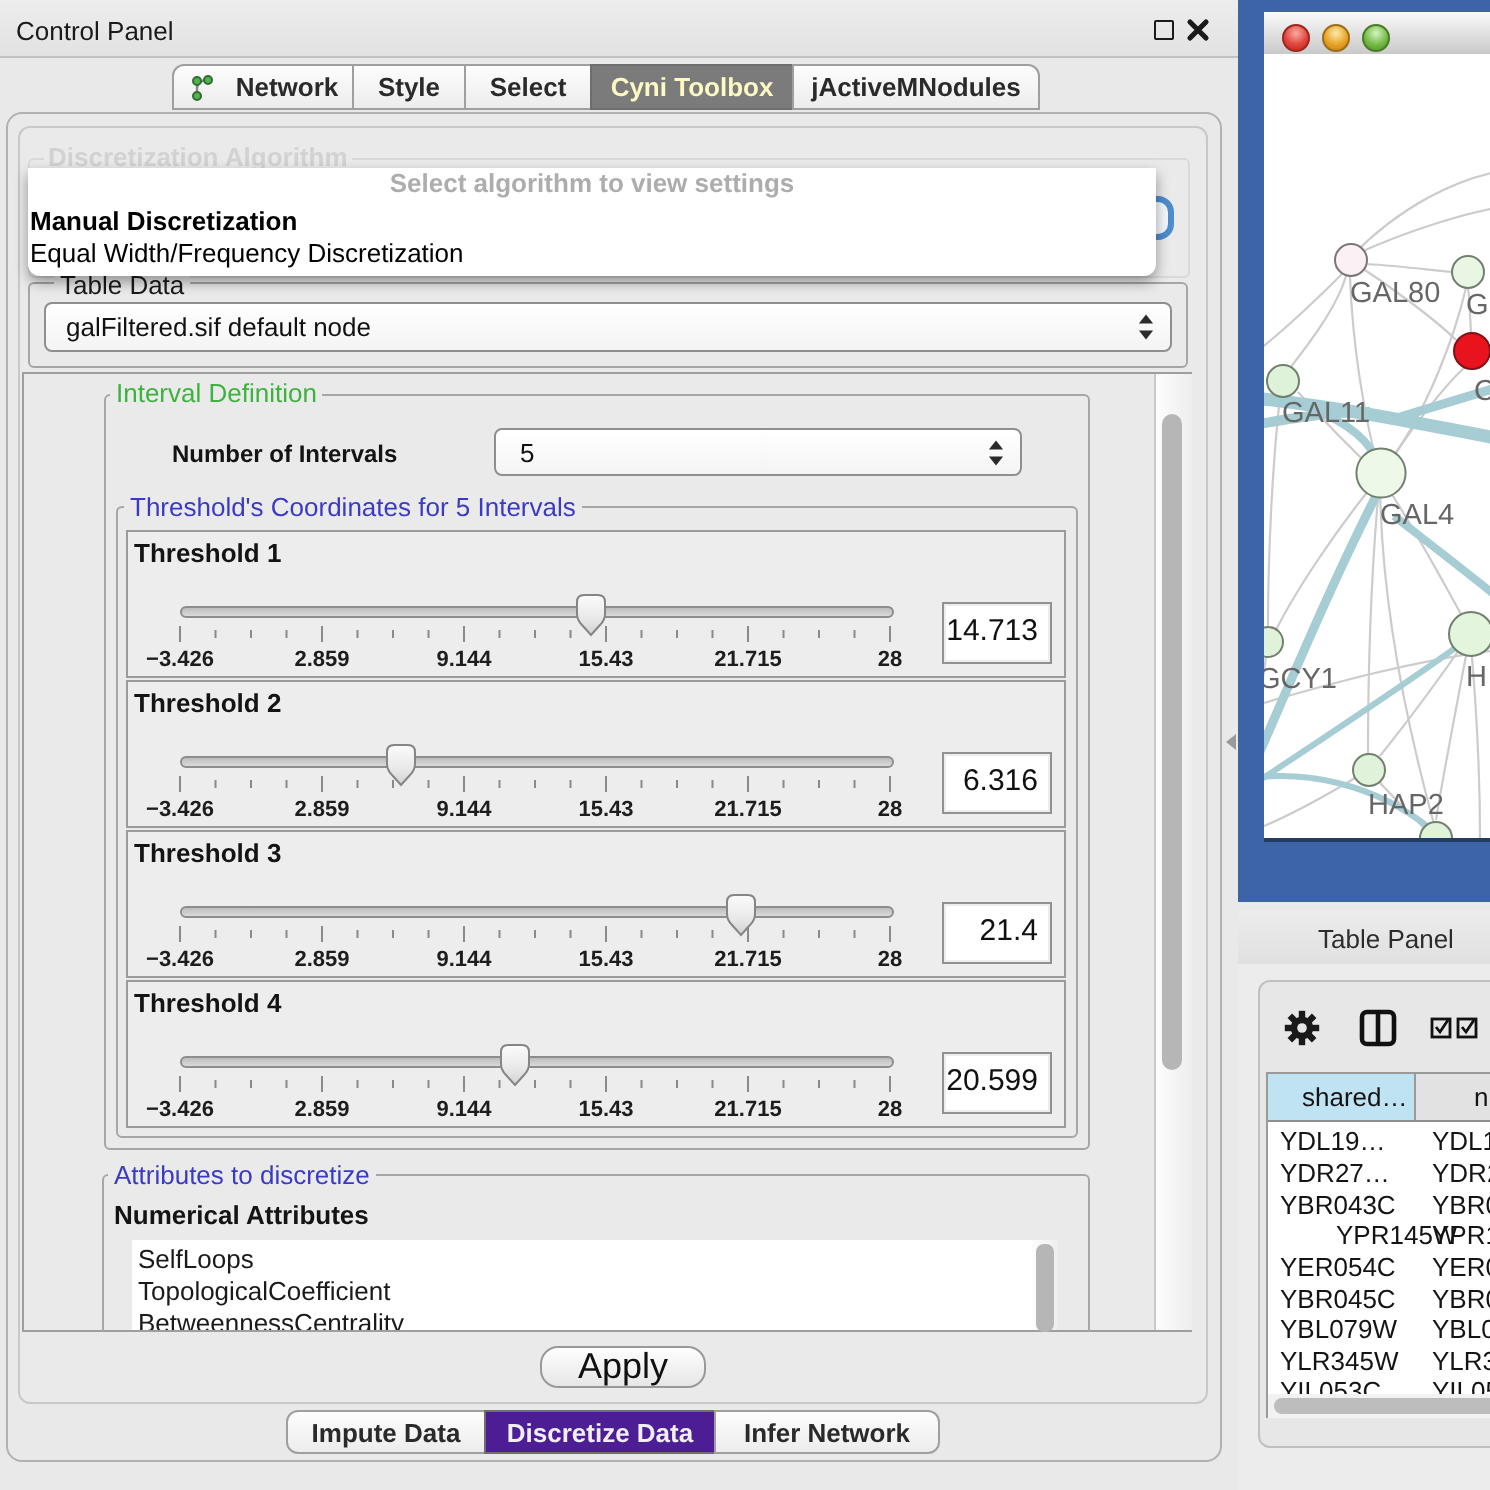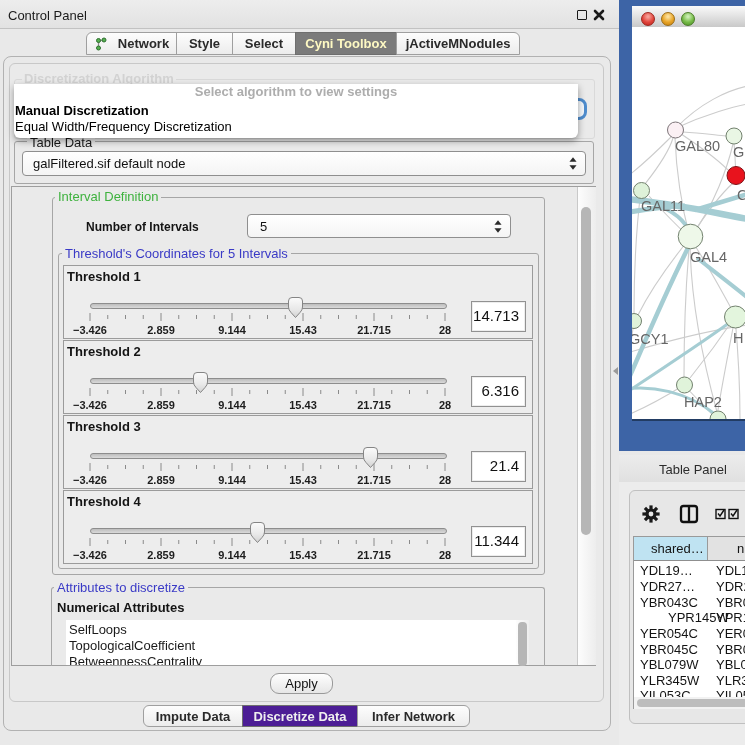--- a/index.html
+++ b/index.html
@@ -163,33 +163,33 @@
     </svg>
 <div class="ticklbl" style="left:65px;top:549px;">−3.426</div>
 <div class="ticklbl" style="left:136px;top:549px;">2.859</div>
 <div class="ticklbl" style="left:207px;top:549px;">9.144</div>
 <div class="ticklbl" style="left:278px;top:549px;">15.43</div>
 <div class="ticklbl" style="left:349px;top:549px;">21.715</div>
 <div class="ticklbl" style="left:420px;top:549px;">28</div>
 <svg class="abs" style="left:248.5px;top:521px;" width="17" height="23" viewBox="0 0 17 23">
  <path d="M1.5,5 Q1.5,1.5 5,1.5 L12,1.5 Q15.5,1.5 15.5,5 L15.5,11 Q15.5,14 13,16.5 L8.5,21.5 L4,16.5 Q1.5,14 1.5,11 Z" fill="url(#thg)" stroke="#858585"></path>
 </svg>
-<div class="vbox" style="top:526px;">11.344</div>
+<div class="vbox" style="top:526px;">20.599</div>
 
 <div class="gbox" style="left:51px;top:587px;width:492px;height:78px;border-bottom:none;border-radius:3px 3px 0 0;"></div>
 <div class="grouplbl" style="left:54px;top:581px;color:#3a3ac6;">Attributes to discretize</div>
 <div class="abs" style="left:57px;top:600px;font-size:13px;font-weight:700;color:#141414;">Numerical Attributes</div>
 <div class="abs" style="left:66px;top:620px;width:450px;height:45px;background:#fff;"></div>
 <div class="abs" style="left:516px;top:620px;width:13px;height:45px;background:linear-gradient(90deg,#fdfdfd,#eee);"></div>
 <div class="abs" style="left:518px;top:622px;width:9px;height:44px;background:#b6b6b6;border-radius:4px;"></div>
 <div class="abs" style="left:69px;top:622px;font-size:13px;color:#1a1a1a;">SelfLoops</div>
 <div class="abs" style="left:69px;top:638px;font-size:13px;color:#1a1a1a;">TopologicalCoefficient</div>
 <div class="abs" style="left:69px;top:654px;font-size:13px;color:#1a1a1a;height:11px;overflow:hidden;">BetweennessCentrality</div>
 
-<div class="abs" style="left:270px;top:673px;width:63px;height:21px;border:1px solid #999;border-radius:9px;background:linear-gradient(#fefefe,#e6e6e6);box-sizing:border-box;text-align:center;font-size:13px;color:#111;line-height:19px;">Apply</div>
+<div class="abs" style="left:270px;top:673px;width:83px;height:21px;border:1px solid #999;border-radius:9px;background:linear-gradient(#fefefe,#e6e6e6);box-sizing:border-box;text-align:center;font-size:18px;color:#111;line-height:19px;">Apply</div>
 
 <div class="btab" style="left:143px;width:100px;border-radius:6px 0 0 6px;">Impute Data</div>
 <div class="btab" style="left:242px;width:116px;background:#4c1d95;border-color:#6e6e6e;color:#efefef;">Discretize Data</div>
 <div class="btab" style="left:357px;width:113px;border-radius:0 6px 6px 0;">Infer Network</div>
 
 <div class="abs" style="left:613px;top:367px;width:0;height:0;border-top:4px solid transparent;border-bottom:4px solid transparent;border-right:5px solid #9a9a9a;"></div>
 
 <div class="abs" style="left:619px;top:0;width:126px;height:451px;background:#3d64a6;"></div>
 <div class="abs" style="left:632px;top:6px;width:113px;height:21px;background:linear-gradient(#fafafa,#c9c9c9);border-bottom:1px solid #8e8e8e;"></div>
 <div class="abs" style="left:641px;top:12px;width:12px;height:12px;border-radius:50%;background:radial-gradient(circle at 50% 30%,#f59e96 8%,#e2453c 55%,#b8231c);border:0.5px solid #9d2720;"></div>

